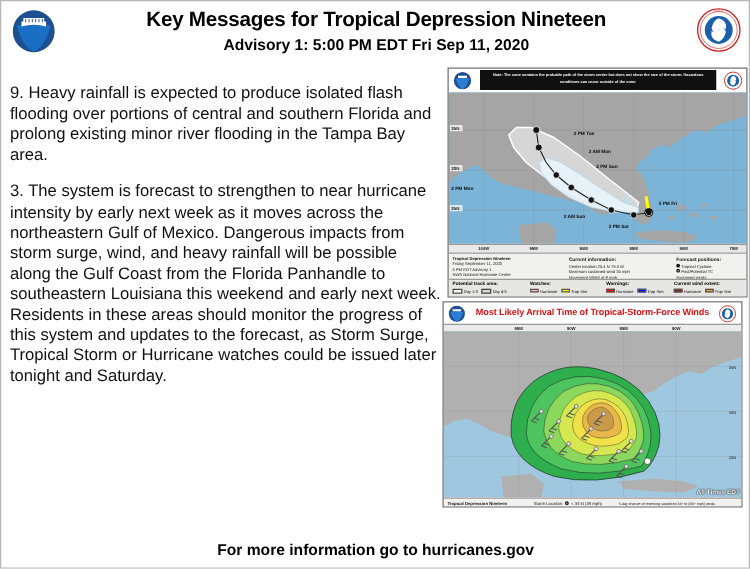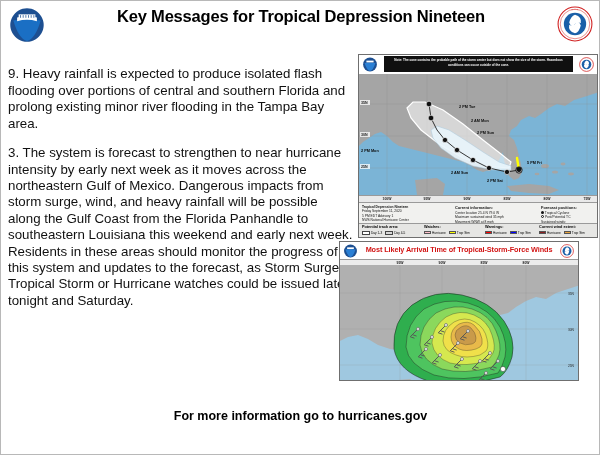--- a/index.html
+++ b/index.html
@@ -46,34 +46,34 @@
   #messages {
     position: absolute; left: 7px; top: 52px; width: 345px; height: 370px;
   }
   .msg {
     font-size: 13.3px; line-height: 16.4px; color: #111;
     margin-bottom: 13px; text-align: left;
   }
 
   
   #footer {
-    position: absolute; left: 0; top: 408px; width: 599px;
+    position: absolute; left: 0; top: 432px; width: 599px;
     text-align: center;
     font-size: 12.5px; font-weight: bold; color: #000;
   }
 
   
   .map-panel {
     position: absolute;
     background: #ffffff;
     border: 1px solid #6f6f6f;
     overflow: hidden;
   }
   #cone-map  { left: 357px; top: 53px;  width: 240px; height: 184px; }
-  #arrival-map { left: 338px; top: 240px; width: 240px; height: 140px; }
+  #arrival-map { left: 353px; top: 240px; width: 240px; height: 165px; }
 
   
   #cone-header {
     position: relative; width: 100%; height: 19px;
     background: #ffffff;
   }
   #cone-note {
     position: absolute; left: 25px; top: 1px; right: 24px; height: 16px;
     background: #101010; color: #ffffff;
     font-size: 3.1px; line-height: 4.6px; text-align: center;
@@ -160,20 +160,21 @@
         <path d="M14 38 Q50 30 86 38 Q72 86 50 92 Q28 86 14 38 Z" fill="#1a6fc4"></path>
         <path d="M24 30 Q50 22 76 30 L76 40 Q50 33 24 40 Z" fill="#ffffff"></path>
         <path d="M28 22 L72 22 L72 32 L28 32 Z" fill="#ffffff"></path>
         <path d="M33 24 L33 31 M40 24 L40 31 M47 24 L47 31 M54 24 L54 31 M61 24 L61 31 M68 24 L68 31" stroke="#1d4f91" stroke-width="2"></path>
         <path d="M22 44 Q50 38 78 44 Q66 80 50 86 Q34 80 22 44 Z" fill="#ffffff" opacity="0.0"></path>
       </svg>
     </div>
 
     <div id="title-block">
       <div id="main-title">Key Messages for Tropical Depression Nineteen</div>
+      <div id="advisory-line">Advisory 1:  5:00 PM EDT Fri Sep 11, 2020</div>
     </div>
 
     <div id="nhc-logo">
       <svg viewBox="0 0 100 100" width="36" height="36" aria-hidden="true">
         <circle cx="50" cy="50" r="47" fill="#ffffff" stroke="#d02020" stroke-width="3"></circle>
         <circle cx="50" cy="50" r="41" fill="none" stroke="#d02020" stroke-width="1.4"></circle>
         <circle cx="50" cy="50" r="31" fill="#1a5fa8"></circle>
         <path d="M50 24 Q70 30 66 48 Q60 44 52 48 Q46 52 50 58 Q38 58 34 46 Q38 28 50 24 Z" fill="#ffffff"></path>
         <path d="M50 76 Q30 70 34 52 Q40 56 48 52 Q54 48 50 42 Q62 42 66 54 Q62 72 50 76 Z" fill="#ffffff"></path>
         <g fill="#d02020" font-size="7" font-family="'Liberation Sans',sans-serif">

